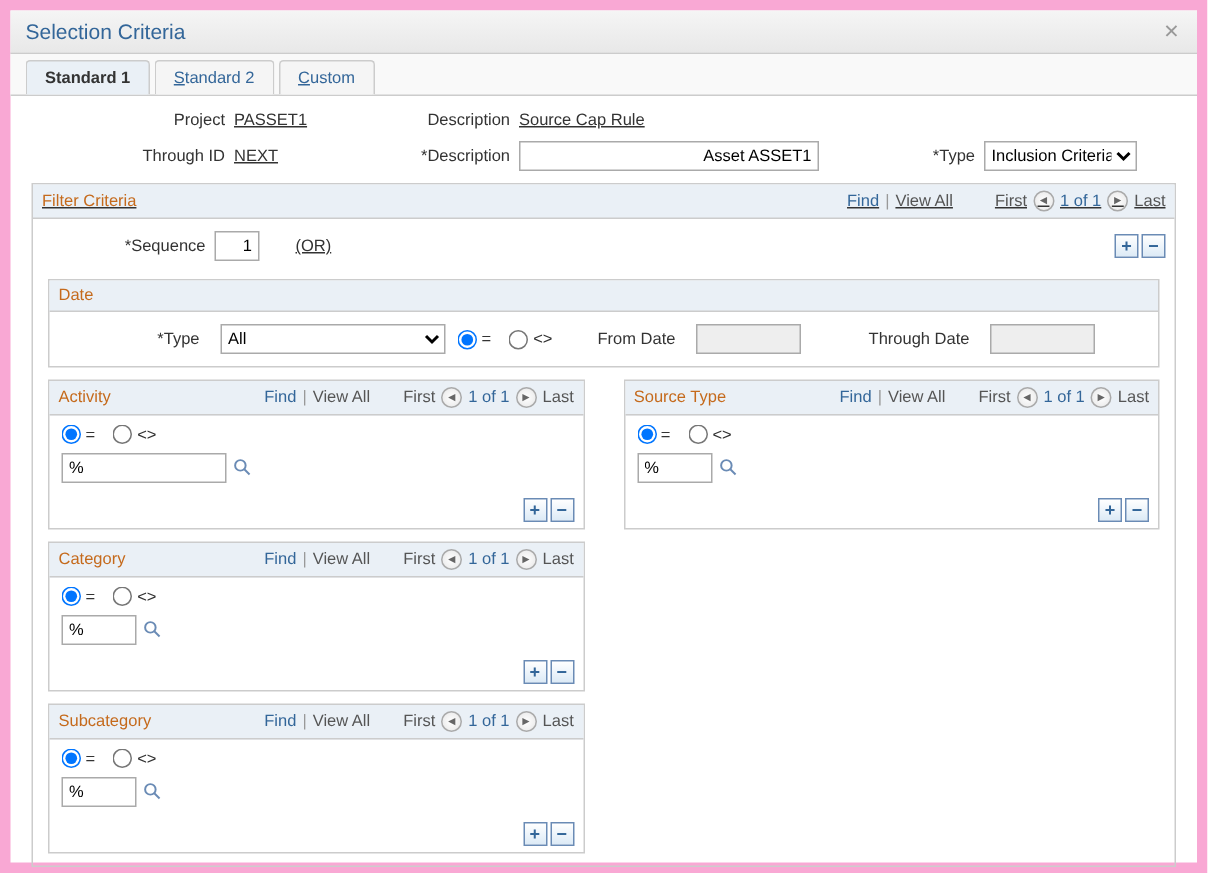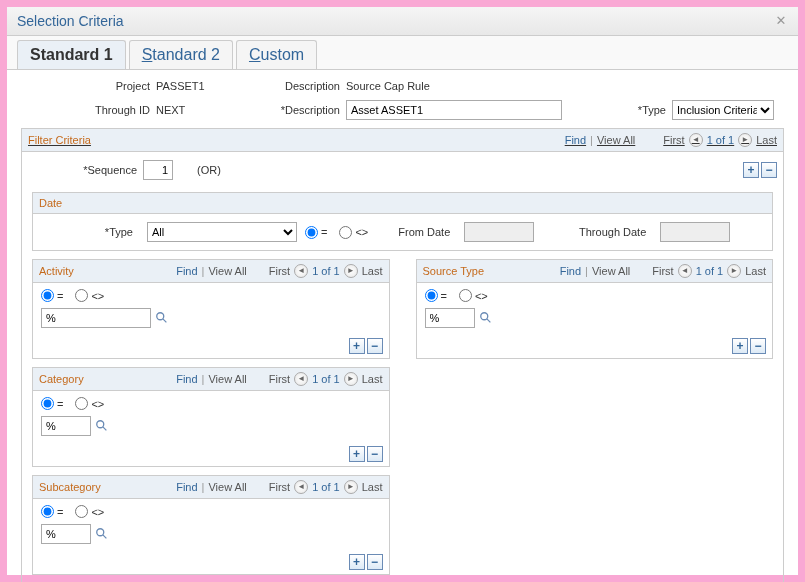--- a/index.html
+++ b/index.html
@@ -2,27 +2,27 @@
 <html><head>
 <meta charset="utf-8">
 <style>
 * { box-sizing: border-box; margin: 0; padding: 0; }
 body { font-family: Arial, sans-serif; font-size: 11px; color: #333; background: #fff; }
 .window { width: 805px; height: 582px; border: 7px solid #f9a8d4; background: #fff; position: relative; }
 .titlebar { background: linear-gradient(#f5f5f5, #e8e8e8); border-bottom: 1px solid #ccc; padding: 6px 10px; display: flex; justify-content: space-between; align-items: center; }
 .titlebar-text { color: #336699; font-size: 14px; font-weight: normal; }
 .close-btn { width: 14px; height: 14px; color: #999; cursor: pointer; font-size: 13px; text-align: center; line-height: 14px; }
 .tabs { display: flex; padding: 4px 10px 0 10px; border-bottom: 1px solid #ccc; background: #f9f9f9; }
-.tab { padding: 5px 12px; border: 1px solid #ccc; border-bottom: none; margin-right: 3px; font-size: 16px; color: #336699; background: #f5f5f5; cursor: pointer; border-radius: 3px 3px 0 0; }
+.tab { padding: 5px 12px; border: 1px solid #ccc; border-bottom: none; margin-right: 3px; font-size: 11px; color: #336699; background: #f5f5f5; cursor: pointer; border-radius: 3px 3px 0 0; }
 .tab.active { background: #eaf0f6; font-weight: bold; color: #333; }
 .tab-underline { text-decoration: underline; }
 .content { padding: 10px 14px; }
 .row { display: flex; align-items: center; margin-bottom: 8px; }
 .lbl { text-align: right; padding-right: 6px; font-size: 11px; color: #333; }
-.val { font-size: 11px; color: #333; }
+.val { font-size: 11px; color: #333; text-decoration: underline; }
 .req::before { content: "*"; }
 input[type="text"] { border: 1px solid #aaa; padding: 2px 4px; font-size: 11px; height: 20px; }
 input[type="text"]:disabled { background: #eee; }
 select { border: 1px solid #aaa; font-size: 11px; height: 20px; background: #fff; }
 .section-title { color: #c56a1c; font-size: 11px; padding: 4px 2px 2px 2px; }
 .filter-box { border: 1px solid #ccc; }
 .filter-header { background: #eaf0f6; border-bottom: 1px solid #ccc; display: flex; align-items: center; padding: 4px 6px; text-decoration: underline; }
 .filter-header .section-title { flex: 1; padding: 0; }
 .navlinks { display: flex; align-items: center; gap: 4px; font-size: 11px; color: #555; margin-left: 16px; }
 .navlinks a { color: #336699; cursor: pointer; }
@@ -68,21 +68,21 @@
       <div class="lbl" style="width:135px">Project</div>
       <div class="val" style="width:110px">PASSET1</div>
       <div class="lbl" style="width:80px">Description</div>
       <div class="val">Source Cap Rule</div>
     </div>
 
     <div class="row">
       <div class="lbl" style="width:135px">Through ID</div>
       <div class="val" style="width:110px">NEXT</div>
       <div class="lbl req" style="width:80px">Description</div>
-      <input type="text" style="width: 216px;" value="Asset ASSET1">
+      <input type="text" style="width: 200px; text-align: right;" value="Asset ASSET1">
       <div class="lbl req" style="width:110px">Type</div>
       <select style="width:102px">
         <option>Inclusion Criteria</option>
       </select>
     </div>
 
     <div class="filter-box">
       <div class="filter-header">
         <div class="section-title">Filter Criteria</div>
         <div class="navlinks">

